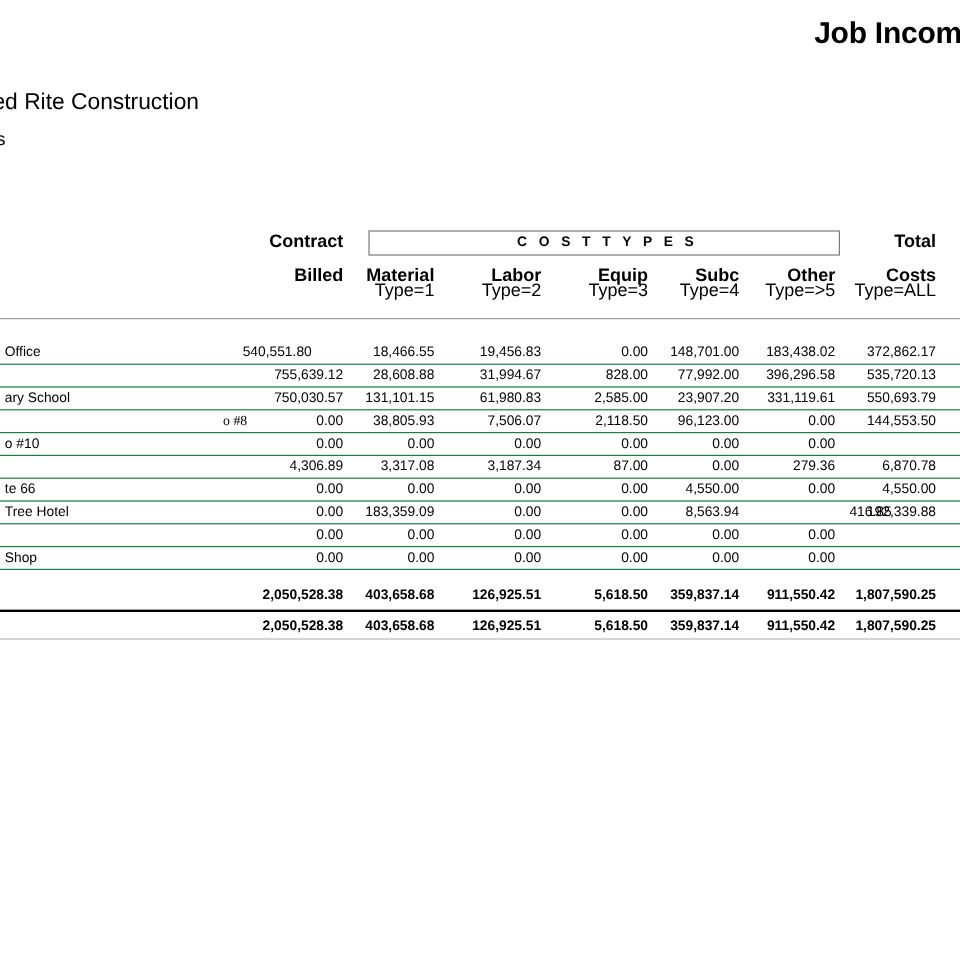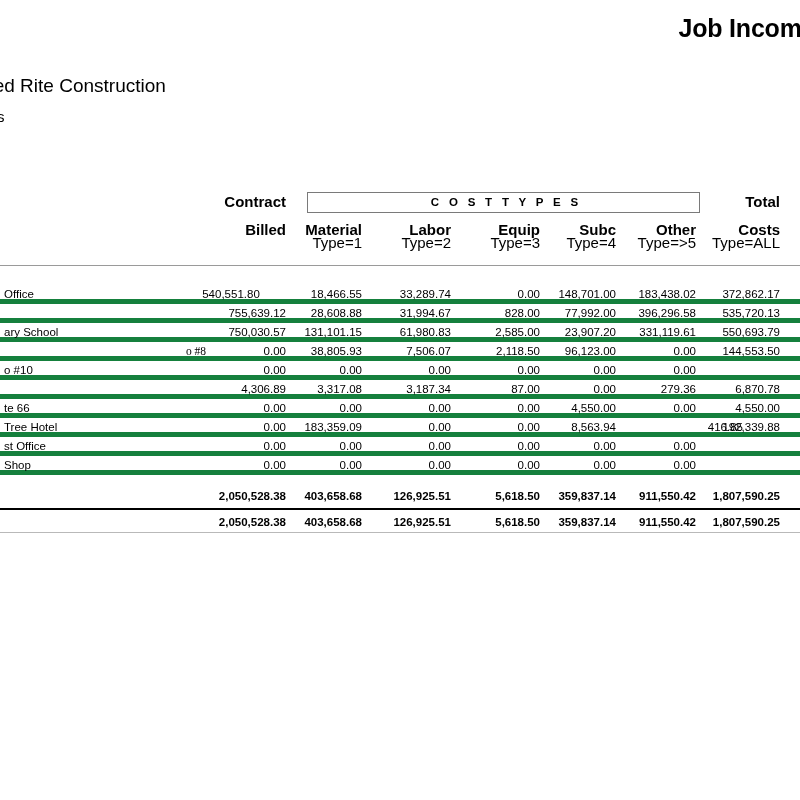--- a/index.html
+++ b/index.html
@@ -109,21 +109,21 @@
   
   .table {
     position: absolute;
     left: 0px;
     top: 285px;
     width: 800px;
   }
   .row {
     position: relative;
     height: 19px;
-    border-bottom: 5px solid #15803d;
+    border-bottom: 1px solid #15803d;
     box-sizing: border-box;
   }
   .row .cell {
     position: absolute;
     top: 2px;
     font-size: 11.5px;
     white-space: nowrap;
     line-height: 15px;
   }
   .row .cell.num {
@@ -196,21 +196,21 @@
   </div>
 
   <div class="header-rule"></div>
 
   <div class="table">
     <div id="data-rows">
         <div class="row">
           <div class="cell label" style="left: 4px; width: 190px; text-align: left;">Office</div>
           <div class="cell num" style="left: 176px; width: 110px; text-align: center;">540,551.80</div>
           <div class="cell num" style="left: 274px; width: 88px; text-align: right;">18,466.55</div>
-          <div class="cell num" style="left: 363px; width: 88px; text-align: right;">33,289.74</div>
+          <div class="cell num" style="left: 363px; width: 88px; text-align: right;">19,456.83</div>
           <div class="cell num" style="left: 452px; width: 88px; text-align: right;">0.00</div>
           <div class="cell num" style="left: 528px; width: 88px; text-align: right;">148,701.00</div>
           <div class="cell num" style="left: 608px; width: 88px; text-align: right;">183,438.02</div>
           <div class="cell num" style="left: 692px; width: 88px; text-align: right;">372,862.17</div>
         </div>
         <div class="row">
           <div class="cell num" style="left: 176px; width: 110px; text-align: right;">755,639.12</div>
           <div class="cell num" style="left: 274px; width: 88px; text-align: right;">28,608.88</div>
           <div class="cell num" style="left: 363px; width: 88px; text-align: right;">31,994.67</div>
           <div class="cell num" style="left: 452px; width: 88px; text-align: right;">828.00</div>
@@ -270,21 +270,20 @@
           <div class="cell label" style="left: 4px; width: 190px; text-align: left;">Tree Hotel</div>
           <div class="cell num" style="left: 176px; width: 110px; text-align: right;">0.00</div>
           <div class="cell num" style="left: 274px; width: 88px; text-align: right;">183,359.09</div>
           <div class="cell num" style="left: 363px; width: 88px; text-align: right;">0.00</div>
           <div class="cell num" style="left: 452px; width: 88px; text-align: right;">0.00</div>
           <div class="cell num" style="left: 528px; width: 88px; text-align: right;">8,563.94</div>
           <div class="cell num" style="left: 608px; width: 88px; text-align: right; margin-left: 47px;">416.85</div>
           <div class="cell num" style="left: 692px; width: 88px; text-align: right;">192,339.88</div>
         </div>
         <div class="row">
-          <div class="cell label" style="left: 4px; width: 190px; text-align: left;">st Office</div>
           <div class="cell num" style="left: 176px; width: 110px; text-align: right;">0.00</div>
           <div class="cell num" style="left: 274px; width: 88px; text-align: right;">0.00</div>
           <div class="cell num" style="left: 363px; width: 88px; text-align: right;">0.00</div>
           <div class="cell num" style="left: 452px; width: 88px; text-align: right;">0.00</div>
           <div class="cell num" style="left: 528px; width: 88px; text-align: right;">0.00</div>
           <div class="cell num" style="left: 608px; width: 88px; text-align: right;">0.00</div>
         </div>
         <div class="row">
           <div class="cell label" style="left: 4px; width: 190px; text-align: left;"> Shop</div>
           <div class="cell num" style="left: 176px; width: 110px; text-align: right;">0.00</div>

